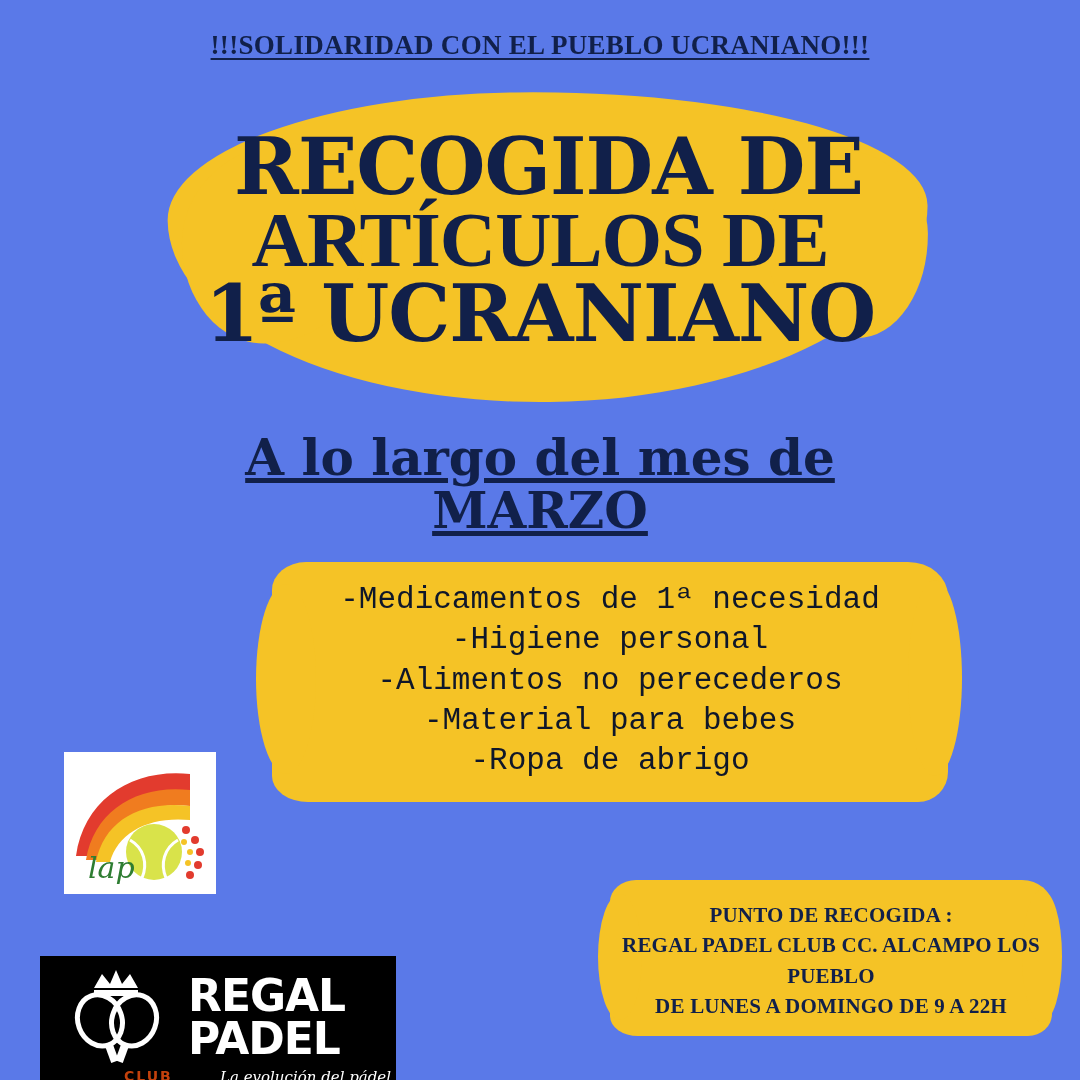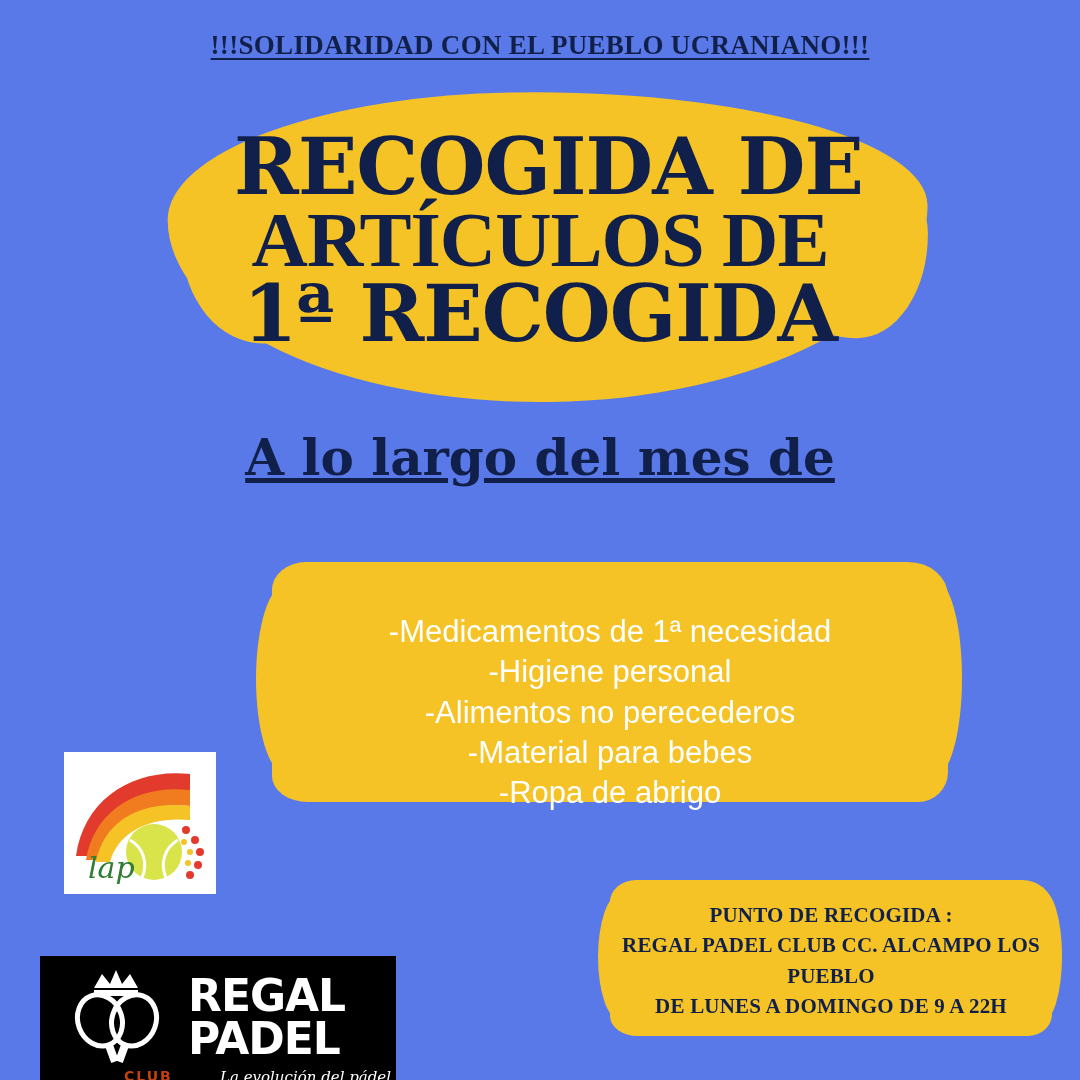--- a/index.html
+++ b/index.html
@@ -168,25 +168,24 @@
     font-size: 50px;
   }
 
   
   .list {
     position: absolute;
     top: 580px;
     left: 272px;
     width: 676px;
     text-align: center;
-    color: #ffffff;
-    font-family: Liberation Sans, sans-serif;
+    color: #0f172a;
+    font-family: Liberation Mono, monospace;
     font-size: 31px;
     line-height: 1.3;
-    margin-top: 32px;
   }
   .list .item {
     display: block;
     white-space: nowrap;
   }
 
   
   .pickup {
     position: absolute;
     top: 900px;
@@ -261,25 +260,26 @@
 
 <div class="poster">
 
   <div class="solidarity">!!!SOLIDARIDAD CON EL PUEBLO UCRANIANO!!!</div>
 
   <div class="blob blob-title"></div>
 
   <div class="headline">
     <span class="l1">RECOGIDA DE</span>
     <span class="l2">ARTÍCULOS DE</span>
-    <span class="l3">1ª RECOGIDA</span>
+    <span class="l3">1ª UCRANIANO</span>
   </div>
 
   <div class="subtitle">
     <span class="s1">A lo largo del mes de</span>
+    <span class="s2">MARZO</span>
   </div>
 
   <div class="blob blob-list"></div>
 
   <div class="list">
     <span class="item">-Medicamentos de 1ª necesidad</span>
     <span class="item">-Higiene personal</span>
     <span class="item">-Alimentos no perecederos</span>
     <span class="item">-Material para bebes</span>
     <span class="item">-Ropa de abrigo</span>

